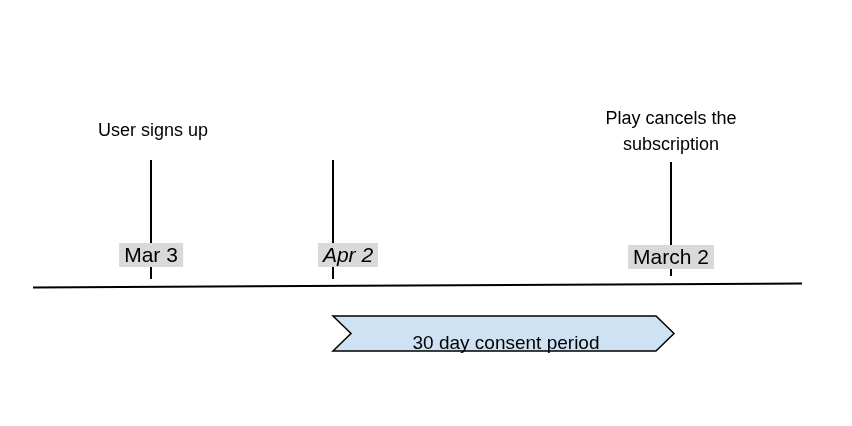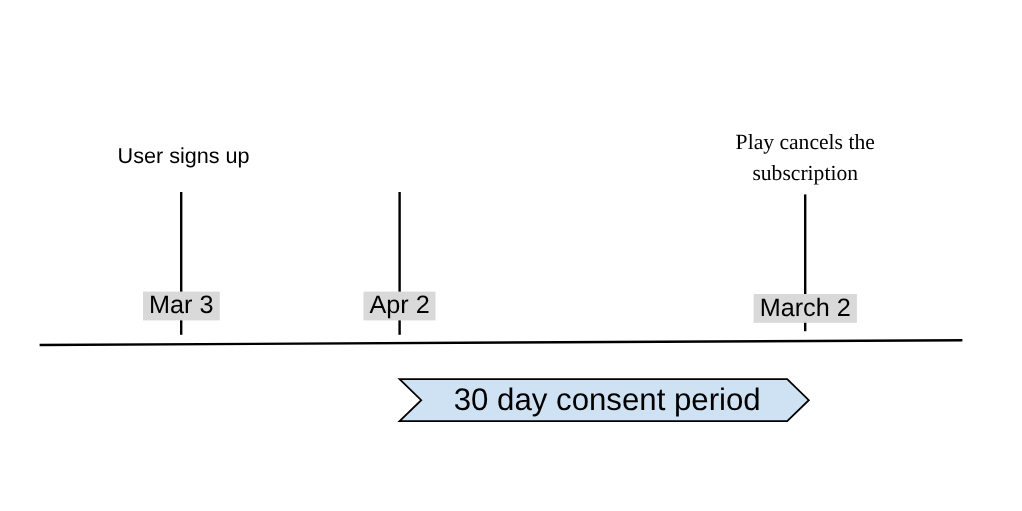--- a/index.html
+++ b/index.html
@@ -51,42 +51,43 @@
   }
   .banner-shape {
     fill: var(--banner-fill, #cfe2f3);
     stroke: var(--banner-border, #000);
     stroke-width: 1.5;
     stroke-linejoin: miter;
   }
   .banner-label {
     position: absolute;
     transform: translateX(-50%);
-    font-size: 26px;
+    font-size: 19px;
     line-height: 26px;
     white-space: nowrap;
     text-align: center;
+    margin-top: 10px;
   }
 </style>
 </head>
 <body>
 
 <div class="canvas">
 
   <svg class="diagram-svg" viewBox="0 0 852 426">
     <line class="axis-line" x1="33" y1="287.5" x2="802" y2="283.5"></line>
     <polygon class="banner-shape" points="333,316 656,316 674,333.5 656,351 333,351 351,333.5"></polygon>
   </svg>
 
   <div class="event-line" style="left:151px; top:160px; height:119px;"></div>
   <div class="event-label" style="left:153px; top:117px; width:160px;">User signs up</div>
   <div class="date-chip" style="left:151px; top:243px;">Mar 3</div>
 
   <div class="event-line" style="left:333px; top:160px; height:119px;"></div>
-  <div class="date-chip" style="left:333px; top:243px;">Apr 2</div>
+  <div class="date-chip" style="left:348px; top:243px;font-style:italic;">Apr 2</div>
 
   <div class="event-line" style="left:671px; top:162px; height:114px;"></div>
-  <div class="event-label" style="left:671px; top:105px; width:150px;font-family:Liberation Serif, serif;">Play cancels the subscription</div>
+  <div class="event-label" style="left:671px; top:105px; width:150px;">Play cancels the subscription</div>
   <div class="date-chip" style="left:671px; top:245px;">March 2</div>
 
   <div class="banner-label" style="left:506px; top:320px;">30 day consent period</div>
 
 </div>
 
 </body></html>

